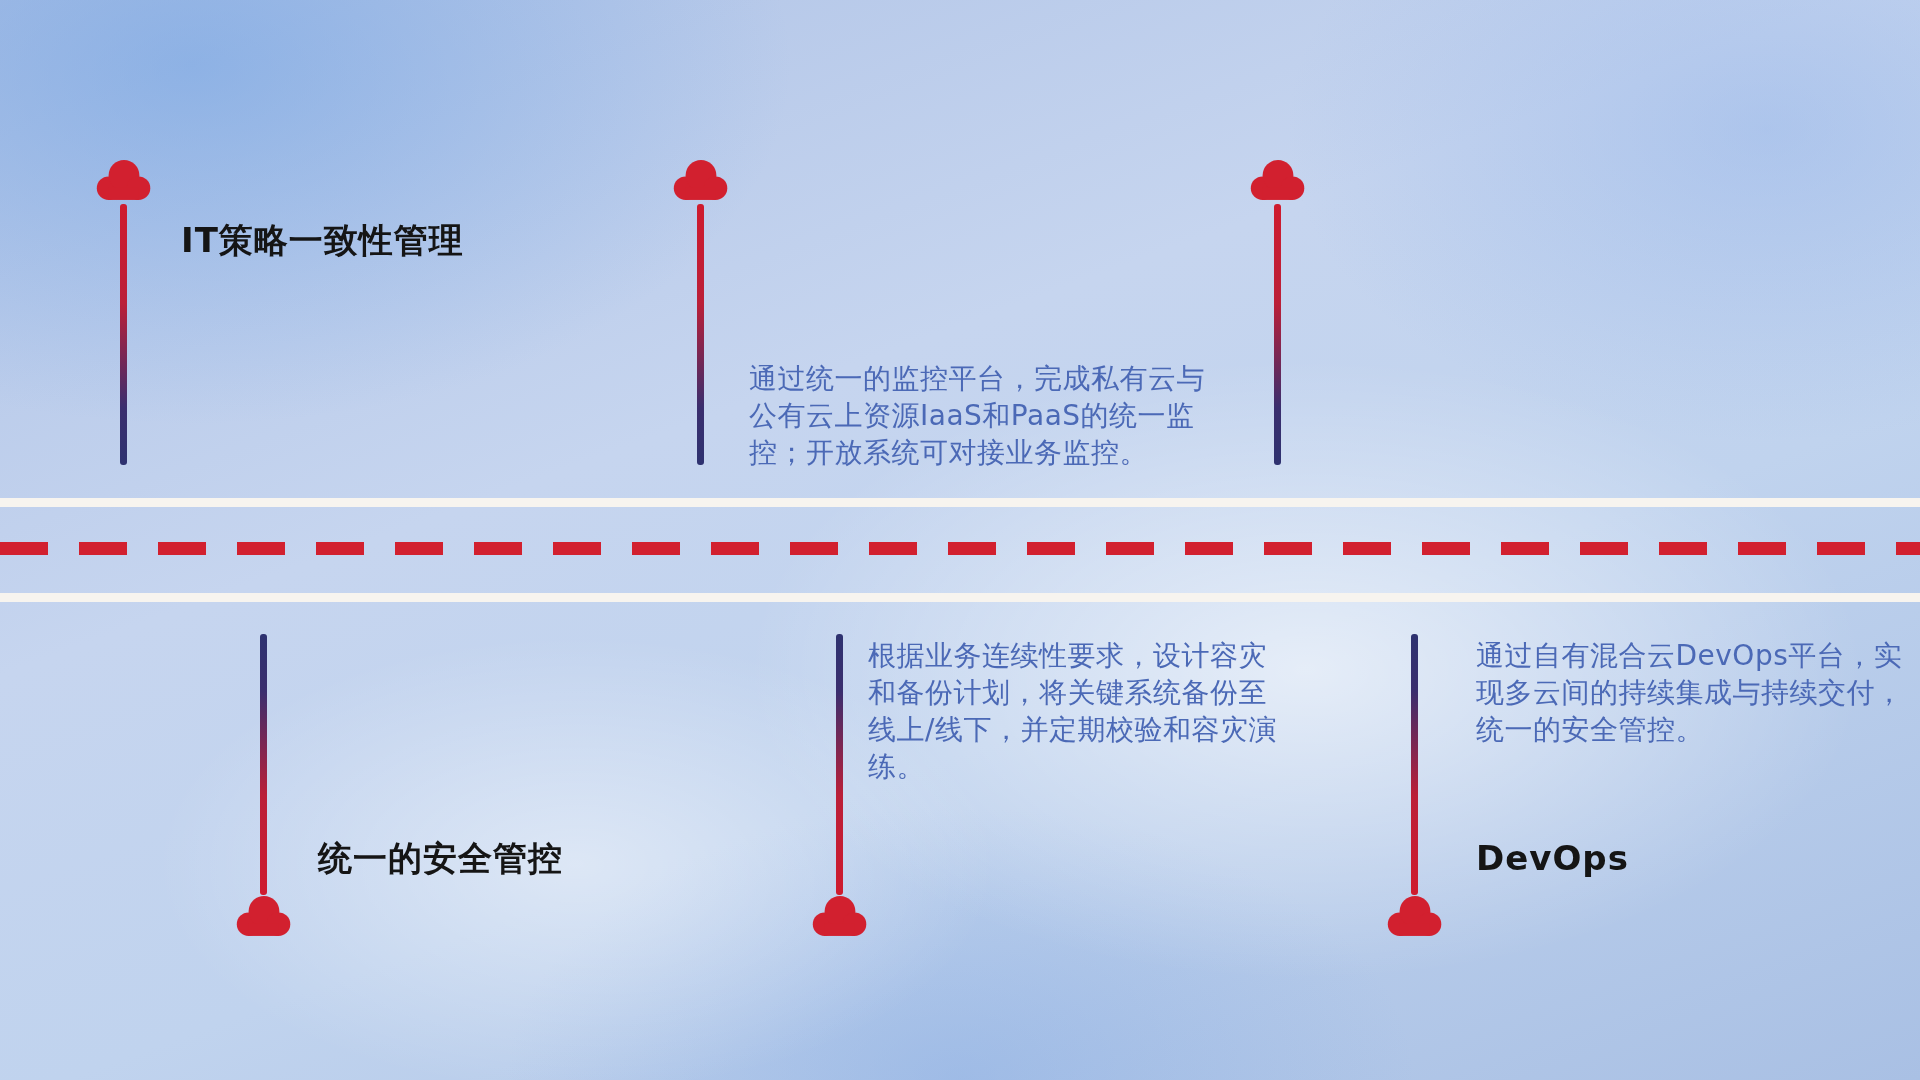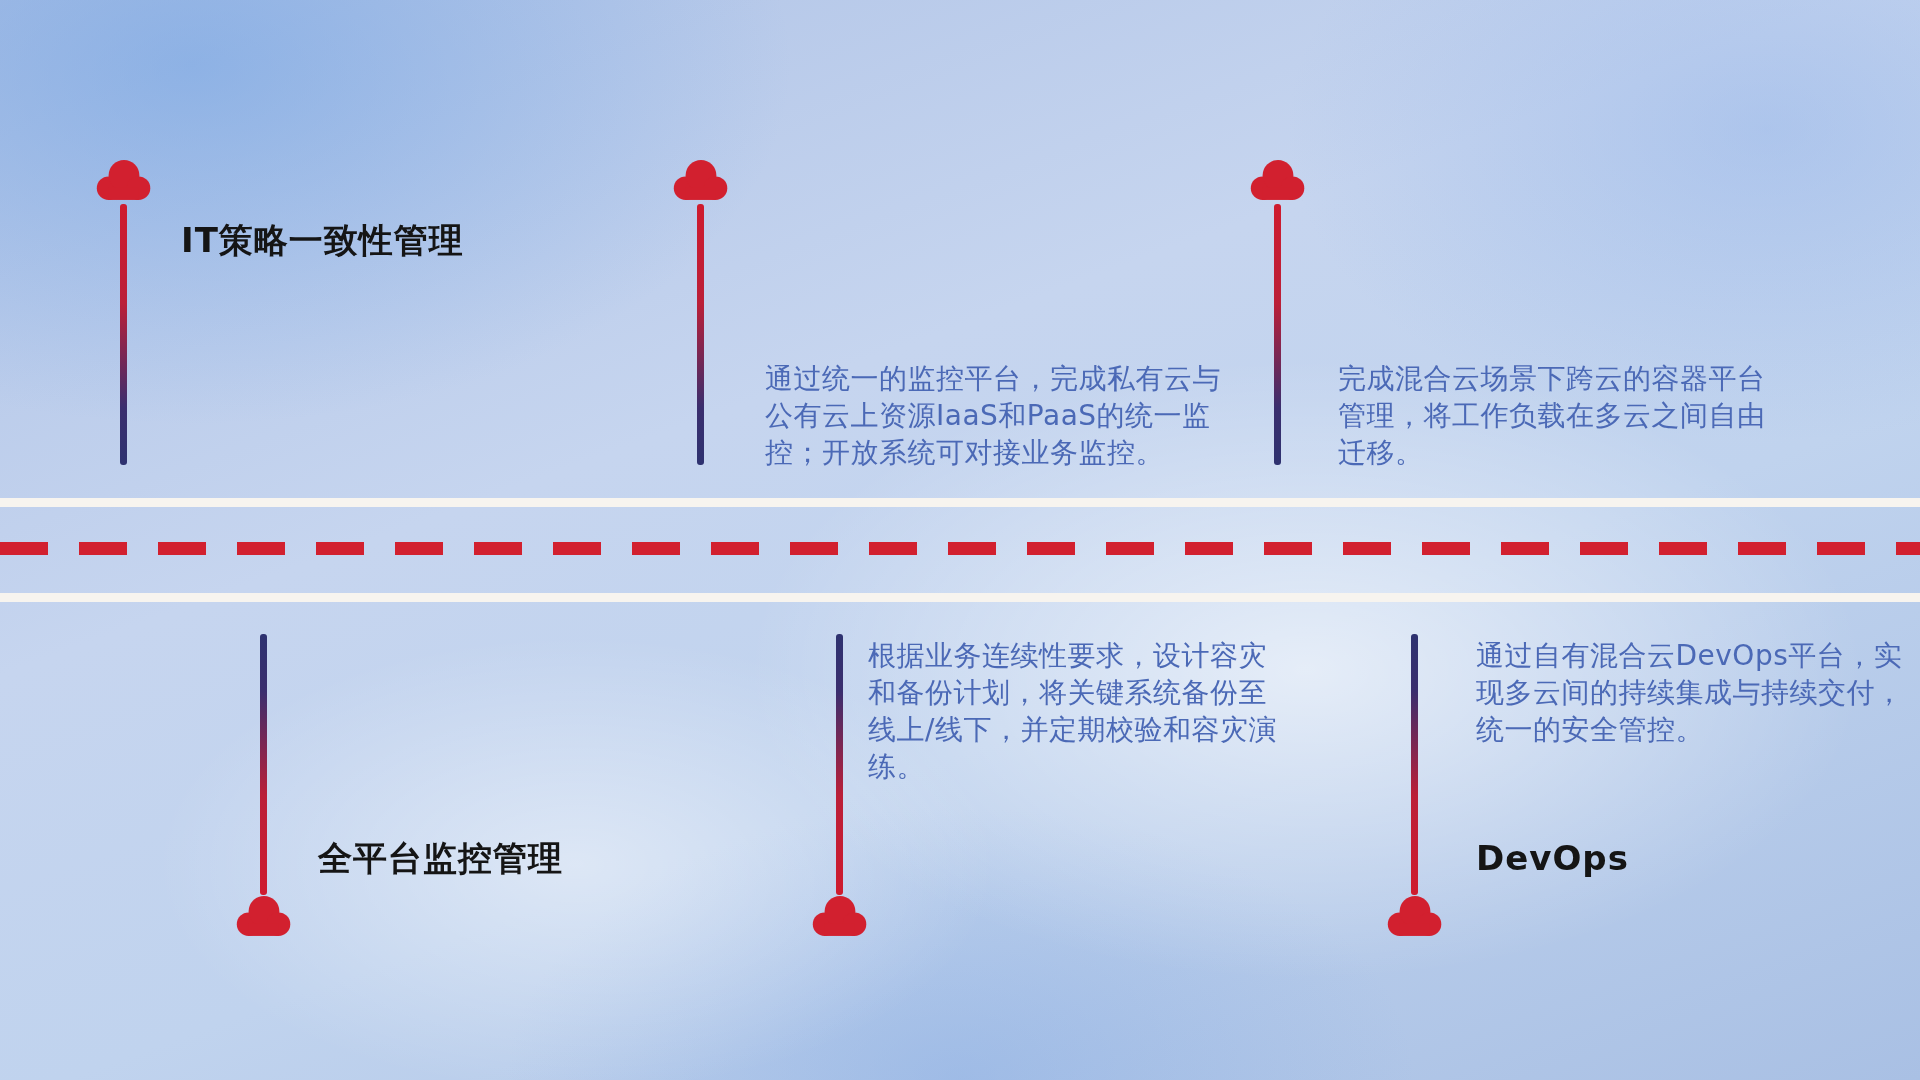--- a/index.html
+++ b/index.html
@@ -85,47 +85,46 @@
     <svg viewBox="0 0 64 48" aria-hidden="true">
         <g fill="#d2202f">
       <circle cx="15" cy="33" r="13"></circle>
           <circle cx="32" cy="19" r="17"></circle>
           <circle cx="48" cy="33" r="13"></circle>
       <rect x="15" y="32" width="33" height="14"></rect>
         </g>
       </svg>
   </span>
   <div class="stem down" style="left:697px;top:204px"></div>
-  <p class="desc" style="left:765px;top:360px;width:468px">通过统一的监控平台，完成私有云与公有云上资源IaaS和PaaS的统一监控；开放系统可对接业务监控。</p>
+  <p class="desc" style="left:749px;top:360px;width:468px">通过统一的监控平台，完成私有云与公有云上资源IaaS和PaaS的统一监控；开放系统可对接业务监控。</p>
 
   <span class="cloud" style="left:1249px;top:158px">
     <svg viewBox="0 0 64 48" aria-hidden="true">
         <g fill="#d2202f">
       <circle cx="15" cy="33" r="13"></circle>
           <circle cx="32" cy="19" r="17"></circle>
           <circle cx="48" cy="33" r="13"></circle>
       <rect x="15" y="32" width="33" height="14"></rect>
         </g>
       </svg>
   </span>
   <div class="stem down" style="left:1274px;top:204px"></div>
-  <p class="desc" style="left:1338px;top:360px;width:440px">完成混合云场景下跨云的容器平台管理，将工作负载在多云之间自由迁移。</p>
 
   <div class="stem up" style="left:260px;top:634px"></div>
   <span class="cloud" style="left:235px;top:894px">
     <svg viewBox="0 0 64 48" aria-hidden="true">
         <g fill="#d2202f">
       <circle cx="15" cy="33" r="13"></circle>
           <circle cx="32" cy="19" r="17"></circle>
           <circle cx="48" cy="33" r="13"></circle>
       <rect x="15" y="32" width="33" height="14"></rect>
         </g>
       </svg>
   </span>
-  <h2 class="title" style="left:318px;top:836px">全平台监控管理</h2>
+  <h2 class="title" style="left:318px;top:836px">统一的安全管控</h2>
 
   <div class="stem up" style="left:836px;top:634px"></div>
   <span class="cloud" style="left:811px;top:894px">
     <svg viewBox="0 0 64 48" aria-hidden="true">
         <g fill="#d2202f">
       <circle cx="15" cy="33" r="13"></circle>
           <circle cx="32" cy="19" r="17"></circle>
           <circle cx="48" cy="33" r="13"></circle>
       <rect x="15" y="32" width="33" height="14"></rect>
         </g>

